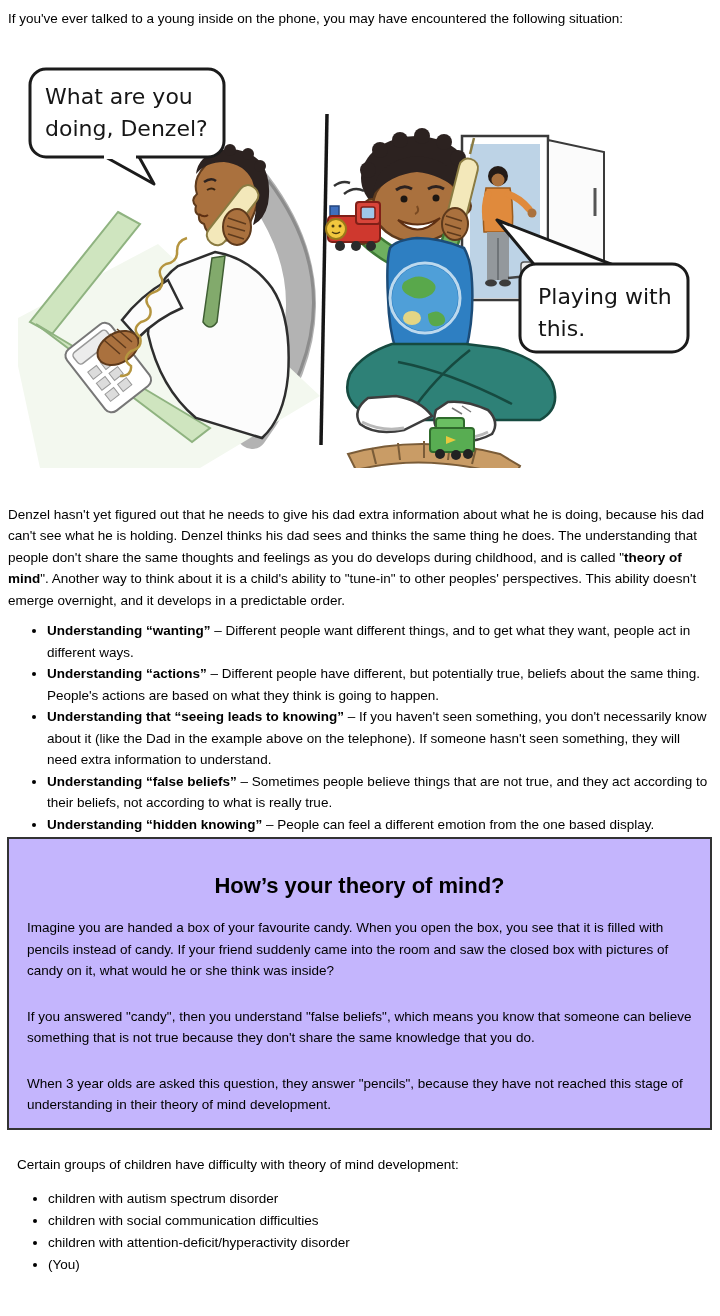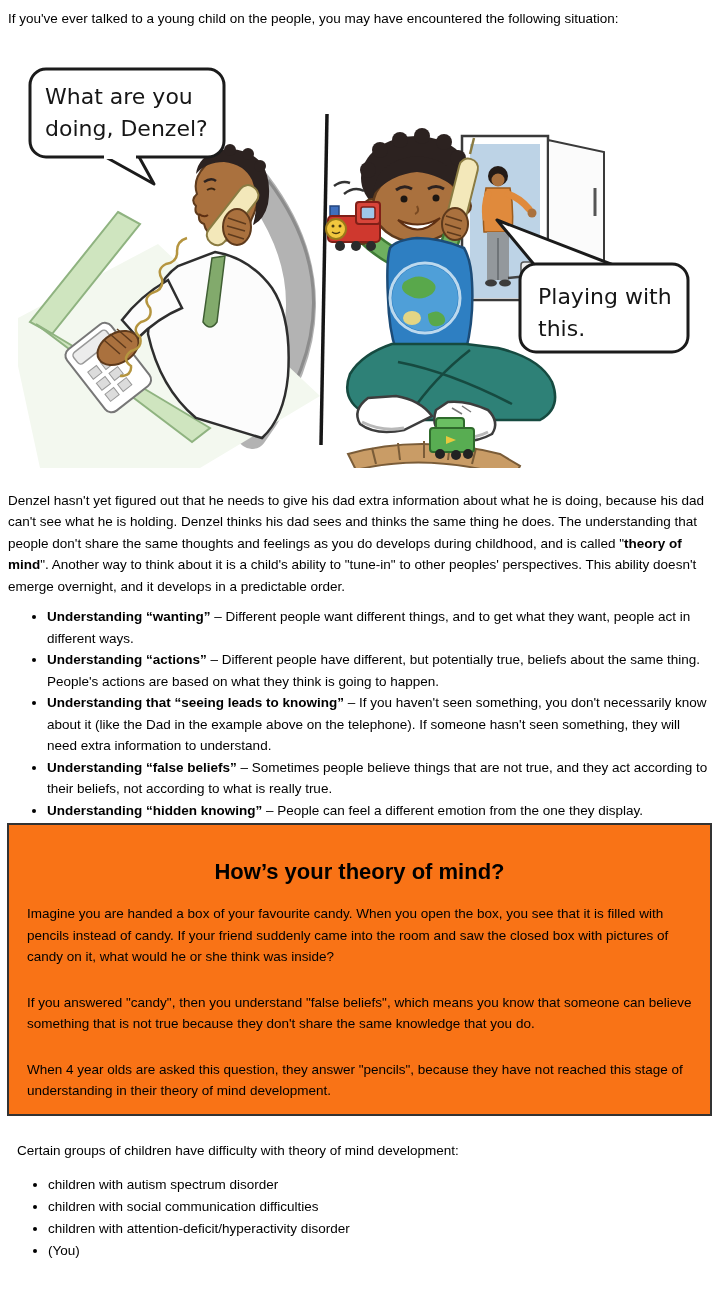--- a/index.html
+++ b/index.html
@@ -5,42 +5,42 @@
   html,body{margin:0;padding:0;}
   body{
     width:720px;height:1316px;overflow:hidden;background:#ffffff;
     font-family:"Liberation Sans",sans-serif;font-size:13.5px;color:#000;
     line-height:21.5px;-webkit-font-smoothing:antialiased;
   }
   .para{margin:0 10px 0 8px;}
   #intro{padding-top:8px;}
   .figure{margin-top:36px;height:402px;position:relative;}
   .figure svg{display:block;}
-  #denzel{margin-top:22px;}
+  #denzel{margin-top:36px;}
   #ages{margin-top:14px;}
   ul.skills{margin:9px 10px 0 8px;padding-left:39px;}
   ul.skills li{line-height:21.5px;}
   .box{
-    margin:2px 8px 0 7px;border:2px solid #333333;background:#f97316;
+    margin:2px 8px 0 7px;border:2px solid #333333;background:#c4b5fd;
     padding:4px 18px 12px 18px;
   }
   .box h2{font-size:22px;line-height:26px;text-align:center;margin:30px 0 18px;font-weight:bold;}
   .box p{margin:12px 0 24px;line-height:21.5px;}
   .box p:last-child{margin-bottom:0;}
   #groups-intro{margin:24px 8px 0 17px;}
   ul.groups{margin:13px 0 0 17px;padding-left:31px;}
   ul.groups li{line-height:22px;}
   .bubble-text{font-family:"DejaVu Sans",sans-serif;font-size:22px;fill:#161616;}
 </style>
 </head>
 <body>
 
 <main>
 
-  <p class="para" id="intro">If you've ever talked to a young child on the people, you may have encountered the following situation:</p>
+  <p class="para" id="intro">If you've ever talked to a young inside on the phone, you may have encountered the following situation:</p>
 
   <div class="figure">
     <svg width="720" height="402" viewBox="0 0 720 402">
 
       <g>
 
         <g>
           <path d="M256,118 Q348,238 252,368" stroke="#b3b3b3" stroke-width="30" fill="none" stroke-linecap="round"></path>
           <path d="M268,114 Q362,238 262,372" stroke="#8c8c8c" stroke-width="3" fill="none"></path>
         </g>
@@ -224,28 +224,28 @@
   </div>
 
   <p class="para" id="denzel"><span>Denzel hasn't yet figured out that he needs to give his dad extra information about what he is doing, because his dad can't see what he is holding. Denzel thinks his dad sees and thinks the same thing he does. The understanding that people don't share the same thoughts and feelings as you do develops during childhood, and is called "</span><strong>theory of mind</strong><span>". Another way to think about it is a child's ability to "tune-in" to other peoples' perspectives. This ability doesn't emerge overnight, and it develops in a predictable order.</span></p>
 
 
   <ul class="skills">
     <li><strong>Understanding “wanting”</strong><span> – Different people want different things, and to get what they want, people act in different ways.</span></li>
     <li><strong>Understanding “actions”</strong><span> – Different people have different, but potentially true, beliefs about the same thing. People's actions are based on what they think is going to happen.</span></li>
     <li><strong>Understanding that “seeing leads to knowing”</strong><span> – If you haven't seen something, you don't necessarily know about it (like the Dad in the example above on the telephone). If someone hasn't seen something, they will need extra information to understand.</span></li>
     <li><strong>Understanding “false beliefs”</strong><span> – Sometimes people believe things that are not true, and they act according to their beliefs, not according to what is really true.</span></li>
-    <li><strong>Understanding “hidden knowing”</strong><span> – People can feel a different emotion from the one they display.</span></li>
+    <li><strong>Understanding “hidden knowing”</strong><span> – People can feel a different emotion from the one based display.</span></li>
   </ul>
 
   <section class="box">
     <h2>How’s your theory of mind?</h2>
     <p>Imagine you are handed a box of your favourite candy. When you open the box, you see that it is filled with pencils instead of candy. If your friend suddenly came into the room and saw the closed box with pictures of candy on it, what would he or she think was inside?</p>
     <p>If you answered "candy", then you understand "false beliefs", which means you know that someone can believe something that is not true because they don't share the same knowledge that you do.</p>
-    <p>When 4 year olds are asked this question, they answer "pencils", because they have not reached this stage of understanding in their theory of mind development.</p>
+    <p>When 3 year olds are asked this question, they answer "pencils", because they have not reached this stage of understanding in their theory of mind development.</p>
   </section>
 
   <p id="groups-intro">Certain groups of children have difficulty with theory of mind development:</p>
 
   <ul class="groups">
     <li>children with autism spectrum disorder</li>
     <li>children with social communication difficulties</li>
     <li>children with attention-deficit/hyperactivity disorder</li>
     <li>(You)</li>
   </ul>

